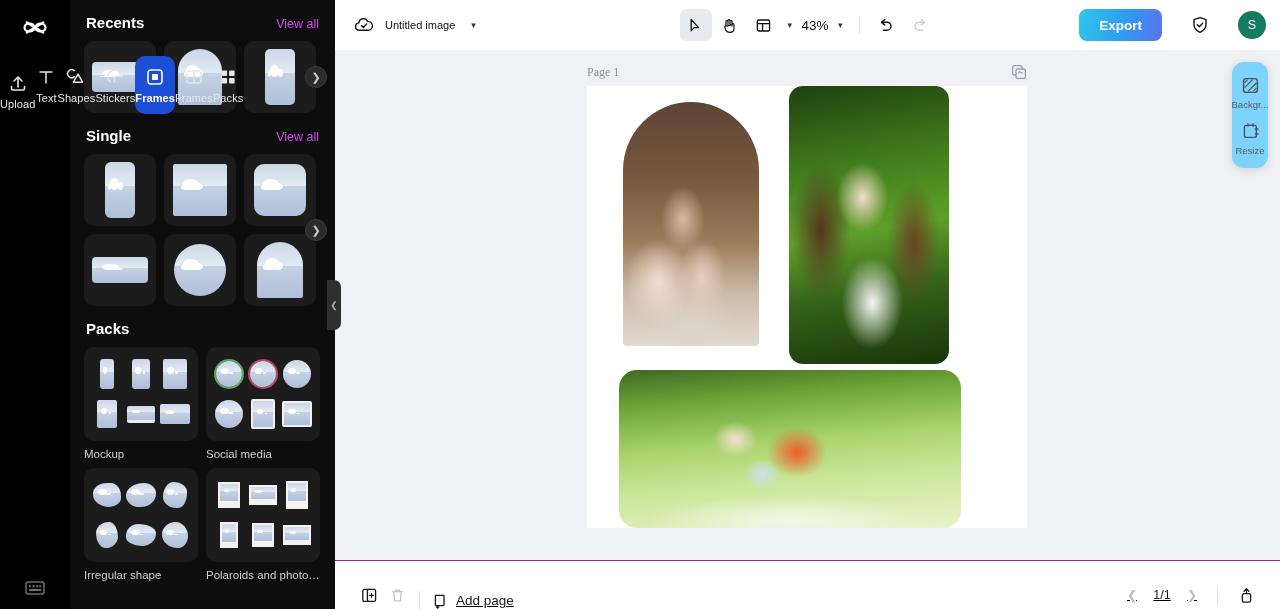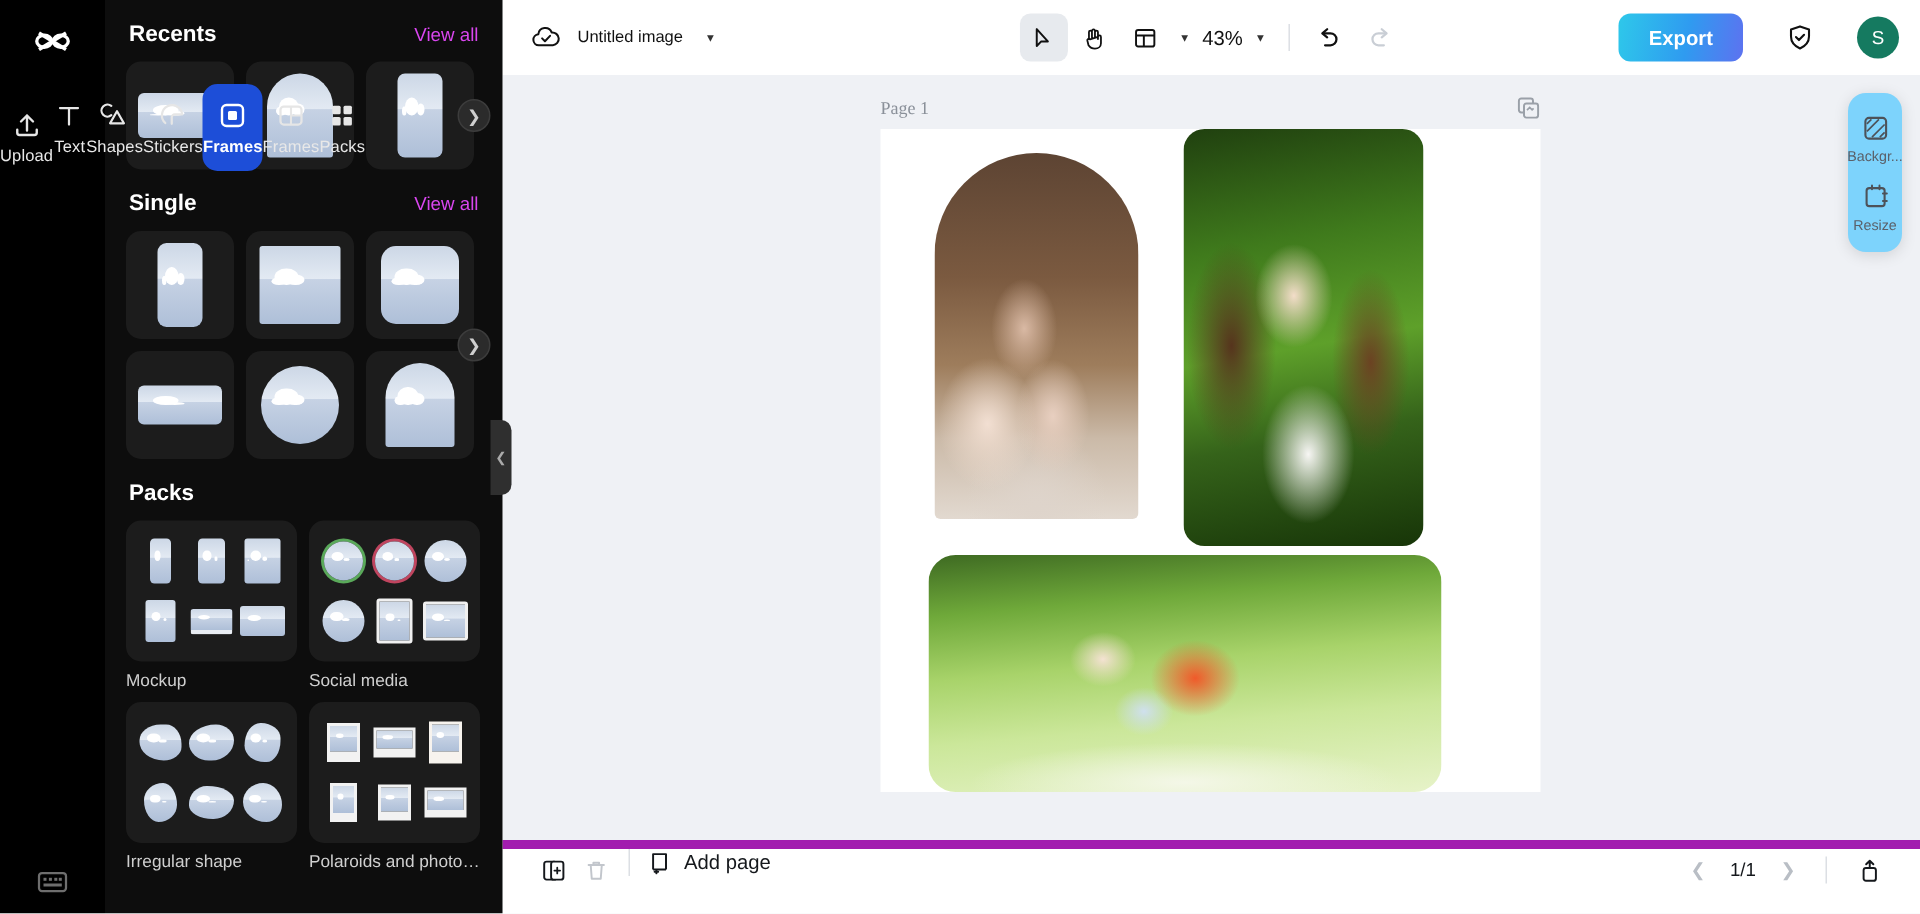--- a/index.html
+++ b/index.html
@@ -156,21 +156,21 @@
     flex-direction: column; align-items: center; gap: 2px;
   }
   .ft-item { width: 50px; padding: 6px 0 4px; display: flex; flex-direction: column;
              align-items: center; gap: 4px; cursor: pointer; }
   .ft-label { font-size: 9.5px; color: #5a6069; max-width: 48px;
               overflow: hidden; text-overflow: ellipsis; white-space: nowrap;
               text-align: center; }
 
   
   .bottombar { height: 49px; flex: 0 0 49px; background: #fff; display: flex;
-               align-items: flex-start; padding: 0 20px; border-top: 6px solid #a21caf; }
+               align-items: flex-end; padding: 0 20px; border-top: 1px solid #a21caf; text-decoration: underline; }
   .bb-btn { width: 28px; height: 28px; display: flex; align-items: center;
             justify-content: center; cursor: pointer; color: #1a1a1a; }
   .bb-btn.dim { color: #c2c6cc; }
   .addpage { display: flex; align-items: center; gap: 7px; cursor: pointer;
              font-size: 13.5px; color: #15181c; margin-left: 4px; }
   .bb-right { margin-left: auto; display: flex; align-items: center; gap: 6px; }
   .pagenum { font-size: 12.5px; color: #15181c; min-width: 26px; text-align: center; }
   .nav-arrow { color: #b9bec5; font-size: 12px; width: 22px; height: 22px;
                display: flex; align-items: center; justify-content: center; cursor: pointer; }
   svg { display: block; }

